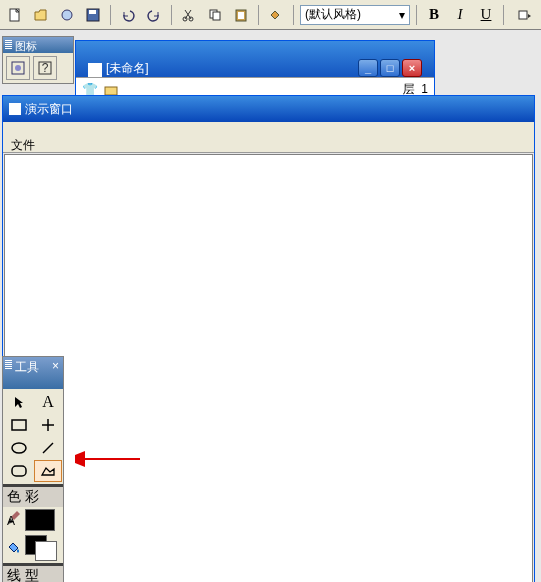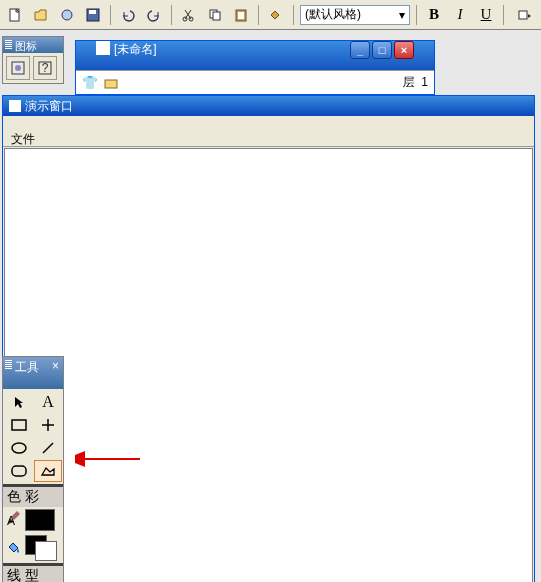--- a/index.html
+++ b/index.html
@@ -7,39 +7,39 @@
 
 .toolbar-top { height: 30px; background: #ece9d8; border-bottom: 1px solid #808080; display: flex; align-items: center; padding: 12px 4px; gap: 4px; }
 .toolbar-top .tb-btn { width: 22px; height: 22px; display: flex; align-items: center; justify-content: center; cursor: pointer; border: 1px solid transparent; }
 .toolbar-top .sep { width: 1px; height: 20px; background: #999; margin: 0 2px; }
 .style-select { width: 110px; height: 20px; border: 1px solid #7f9db9; background: white; padding: 0 4px; display: flex; align-items: center; justify-content: space-between; }
 .bold-btn, .italic-btn, .underline-btn { font-family: "Times New Roman", serif; font-size: 15px; width: 20px; text-align: center; }
 .bold-btn { font-weight: bold; }
 .italic-btn { font-style: italic; }
 .underline-btn { text-decoration: underline; }
 
-.icon-panel { position: absolute; left: 2px; top: 36px; width: 62px; background: #ece9d8; border: 1px solid #808080; }
+.icon-panel { position: absolute; left: 2px; top: 36px; width: 72px; background: #ece9d8; border: 1px solid #808080; }
 .panel-title { background: linear-gradient(#7b9ecd, #3a6ea5); color: white; font-size: 11px; padding: 2px 4px 2px 12px; height: 16px; position: relative; }
 .panel-title::before { content: ""; position: absolute; left: 2px; top: 3px; width: 7px; height: 9px; background: repeating-linear-gradient(0deg, #fff 0, #fff 1px, transparent 1px, transparent 2px); }
 .icon-panel-body { display: flex; padding: 3px; gap: 3px; }
 .icon-panel-body .pb { width: 24px; height: 24px; border: 1px solid #999; background: #ece9d8; display: flex; align-items: center; justify-content: center; }
 
 .doc-window { position: absolute; left: 75px; top: 40px; width: 360px; background: #ece9d8; border: 1px solid #0054e3; }
-.doc-titlebar { background: linear-gradient(#3a8be0, #1455c0); height: 29px; display: flex; align-items: flex-start; padding: 0 20px; }
+.doc-titlebar { background: linear-gradient(#3a8be0, #1455c0); height: 36px; display: flex; align-items: flex-end; padding: 0 12px; }
 .doc-titlebar .icon { width: 14px; height: 14px; background: #fff; margin-right: 4px; }
 .doc-titlebar .title { color: white; flex: 1; }
 .win-btns { display: flex; gap: 2px; }
 .win-btn { width: 20px; height: 18px; background: linear-gradient(#7aace8, #2f6fd0); border: 1px solid #0a3c8c; border-radius: 3px; color: white; display: flex; align-items: center; justify-content: center; font-weight: bold; font-size: 11px; }
 .win-btn.close { background: linear-gradient(#e88, #c33); border-color: #800; }
 .doc-body { background: white; height: 24px; border-top: 1px solid #999; display: flex; align-items: center; padding: 2px 6px; justify-content: space-between; }
 .doc-body .left { display: flex; align-items: center; gap: 6px; }
 .hanger-icon { font-size: 13px; }
 
 .display-window { position: absolute; left: 2px; top: 95px; right: 6px; border: 1px solid #0054e3; }
-.display-titlebar { background: linear-gradient(#3a8be0, #0846b8); height: 20px; display: flex; align-items: center; padding: 8px 6px; color: white; }
+.display-titlebar { background: linear-gradient(#3a8be0, #0846b8); height: 26px; display: flex; align-items: center; padding: 8px 6px; color: white; }
 .display-titlebar .icon { width: 12px; height: 12px; background: #fff; margin-right: 4px; }
 .display-menu { background: #ece9d8; height: 22px; border-bottom: 1px solid #999; padding: 15px 8px; }
 .display-canvas { background: white; height: 438px; border: 1px solid #808080; margin: 1px; }
 
 .tools-panel { position: absolute; left: 2px; top: 356px; width: 62px; background: #ece9d8; border: 1px solid #808080; z-index: 10; }
 .tools-title { background: linear-gradient(#7b9ecd, #3a6ea5); color: white; font-size: 11px; padding: 2px 4px 2px 12px; height: 32px; display: flex; justify-content: space-between; position: relative; }
 .tools-title::before { content: ""; position: absolute; left: 2px; top: 3px; width: 7px; height: 9px; background: repeating-linear-gradient(0deg, #fff 0, #fff 1px, transparent 1px, transparent 2px); }
 .tools-close { cursor: pointer; }
 .tools-grid { display: grid; grid-template-columns: 1fr 1fr; padding: 2px; gap: 1px; }
 .tool-btn { width: 28px; height: 22px; background: #ece9d8; border: 1px solid transparent; display: flex; align-items: center; justify-content: center; font-size: 14px; }

